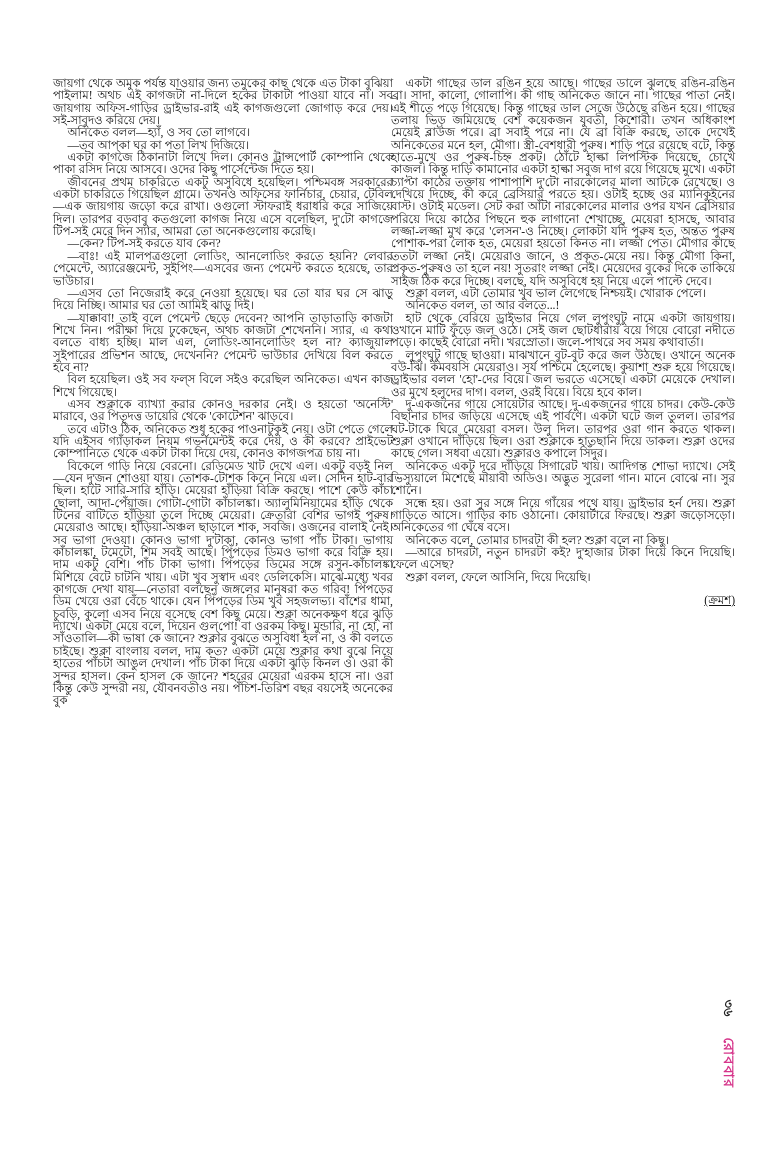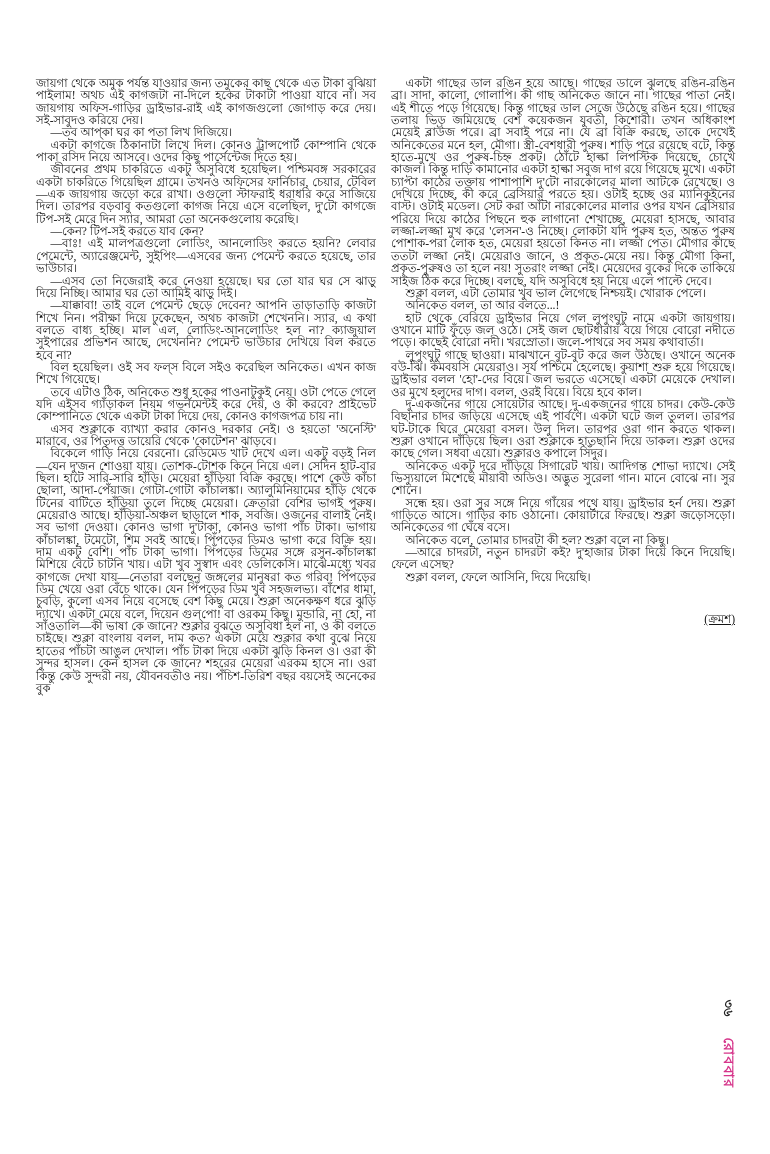--- a/index.html
+++ b/index.html
@@ -17,25 +17,25 @@
     text-align:justify;
   }
   .column p {
     margin:0;
     font-size:11.6px;
     line-height:12.35px;
     text-align:justify;
     text-indent:1.25em;
     word-spacing:0.02em;
   }
-  .col-left  { left:36px;  width:340px; }
+  .col-left  { left:53px;  width:340px; }
   .col-right { left:391px; width:344px; }
   p.no-indent { text-indent:0; }
   p.align-right { text-align:right; text-indent:0; }
-  .footer-block { margin-top:28px;text-decoration:underline; }
+  .footer-block { margin-top:9px;text-decoration:underline; }
   .footer-block p { line-height:15px; }
   
   .edge-pagenum {
     position:absolute; left:700px; top:995px; width:56px; height:26px;
     display:flex; align-items:center; justify-content:center;
     transform:rotate(90deg);
     font-size:13px; font-weight:bold; color:#222;
   }
   .edge-masthead {
     position:absolute; left:697px; top:1032px; width:62px; height:62px;
@@ -47,30 +47,31 @@
   }
 </style>
 </head>
 <body>
 
 <div class="page">
 
   <div class="column col-left">
 
   <p class="no-indent">জায়গা থেকে অমুক পর্যন্ত যাওয়ার জন্য তমুকের কাছ থেকে এত টাকা বুঝিয়া পাইলাম! অথচ এই কাগজটা না-দিলে হকের টাকাটা পাওয়া যাবে না। সব জায়গায় অফিস-গাড়ির ড্রাইভার-রাই এই কাগজগুলো জোগাড় করে দেয়। সই-সাবুদও করিয়ে দেয়।</p>
+      <p>অনিকেত বলল—হ্যাঁ, ও সব তো লাগবে।</p>
       <p>—তব আপ্‌কা ঘর কা পতা লিখ দিজিয়ে।</p>
       <p>একটা কাগজে ঠিকানাটা লিখে দিল। কোনও ট্রান্সপোর্ট কোম্পানি থেকে পাকা রসিদ নিয়ে আসবে। ওদের কিছু পার্সেন্টেজ দিতে হয়।</p>
       <p>জীবনের প্রথম চাকরিতে একটু অসুবিধে হয়েছিল। পশ্চিমবঙ্গ সরকারের একটা চাকরিতে গিয়েছিল গ্রামে। তখনও অফিসের ফার্নিচার, চেয়ার, টেবিল—এক জায়গায় জড়ো করে রাখা। ওগুলো স্টাফরাই ধরাধরি করে সাজিয়ে দিল। তারপর বড়বাবু কতগুলো কাগজ নিয়ে এসে বলেছিল, দু'টো কাগজে টিপ-সই মেরে দিন স্যার, আমরা তো অনেকগুলোয় করেছি।</p>
       <p>—কেন? টিপ-সই করতে যাব কেন?</p>
       <p>—বাঃ! এই মালপত্রগুলো লোডিং, আনলোডিং করতে হয়নি? লেবার পেমেন্টে, অ্যারেঞ্জমেন্ট, সুইপিং—এসবের জন্য পেমেন্ট করতে হয়েছে, তার ভাউচার।</p>
       <p>—এসব তো নিজেরাই করে নেওয়া হয়েছে। ঘর তো যার ঘর সে ঝাড়ু দিয়ে নিচ্ছি। আমার ঘর তো আমিই ঝাড়ু দিই।</p>
       <p>—যাক্কাবা! তাই বলে পেমেন্ট ছেড়ে দেবেন? আপনি তাড়াতাড়ি কাজটা শিখে নিন। পরীক্ষা দিয়ে ঢুকেছেন, অথচ কাজটা শেখেননি। স্যার, এ কথা বলতে বাধ্য হচ্ছি। মাল এল, লোডিং-আনলোডিং হল না? ক্যাজুয়াল সুইপারের প্রভিশন আছে, দেখেননি? পেমেন্ট ভাউচার দেখিয়ে বিল করতে হবে না?</p>
       <p>বিল হয়েছিল। ওই সব ফল্‌স বিলে সইও করেছিল অনিকেত। এখন কাজ শিখে গিয়েছে।</p>
+      <p>এসব শুক্লাকে ব্যাখ্যা করার কোনও দরকার নেই। ও হয়তো 'অনেস্টি' মারাবে, ওর পিতৃদত্ত ডায়েরি থেকে 'কোটেশন' ঝাড়বে।</p>
       <p>তবে এটাও ঠিক, অনিকেত শুধু হকের পাওনাটুকুই নেয়। ওটা পেতে গেলে যদি এইসব গ্যাঁড়াকল নিয়ম গভর্নমেন্টই করে দেয়, ও কী করবে? প্রাইভেট কোম্পানিতে থেকে একটা টাকা দিয়ে দেয়, কোনও কাগজপত্র চায় না।</p>
-      <p>এসব শুক্লাকে ব্যাখ্যা করার কোনও দরকার নেই। ও হয়তো 'অনেস্টি' মারাবে, ওর পিতৃদত্ত ডায়েরি থেকে 'কোটেশন' ঝাড়বে।</p>
       <p>বিকেলে গাড়ি নিয়ে বেরনো। রেডিমেড খাট দেখে এল। একটু বড়ই নিল—যেন দু'জন শোওয়া যায়। তোশক-টোশক কিনে নিয়ে এল। সেদিন হাট-বার ছিল। হাটে সারি-সারি হাঁড়ি। মেয়েরা হাঁড়িয়া বিক্রি করছে। পাশে কেউ কাঁচা ছোলা, আদা-পেঁয়াজ। গোটা-গোটা কাঁচালঙ্কা। অ্যালুমিনিয়ামের হাঁড়ি থেকে টিনের বাটিতে হাঁড়িয়া তুলে দিচ্ছে মেয়েরা। ক্রেতারা বেশির ভাগই পুরুষ। মেয়েরাও আছে। হাঁড়িয়া-অঞ্চল ছাড়ালে শাক, সবজি। ওজনের বালাই নেই। সব ভাগা দেওয়া। কোনও ভাগা দু'টাকা, কোনও ভাগা পাঁচ টাকা। ভাগায় কাঁচালঙ্কা, টমেটো, শিম সবই আছে। পিঁপড়ের ডিমও ভাগা করে বিক্রি হয়। দাম একটু বেশি। পাঁচ টাকা ভাগা। পিঁপড়ের ডিমের সঙ্গে রসুন-কাঁচালঙ্কা মিশিয়ে বেটে চাটনি খায়। এটা খুব সুস্বাদ এবং ডেলিকেসি। মাঝে-মধ্যে খবর কাগজে দেখা যায়—নেতারা বলছেন জঙ্গলের মানুষরা কত গরিব! পিঁপড়ের ডিম খেয়ে ওরা বেঁচে থাকে। যেন পিঁপড়ের ডিম খুব সহজলভ্য। বাঁশের ধামা, চুবড়ি, কুলো এসব নিয়ে বসেছে বেশ কিছু মেয়ে। শুক্লা অনেকক্ষণ ধরে ঝুড়ি দ্যাখে। একটা মেয়ে বলে, দিয়েন গুল্‌পো! বা ওরকম কিছু। মুন্ডারি, না হো, না সাঁওতালি—কী ভাষা কে জানে? শুক্লার বুঝতে অসুবিধা হল না, ও কী বলতে চাইছে। শুক্লা বাংলায় বলল, দাম কত? একটা মেয়ে শুক্লার কথা বুঝে নিয়ে হাতের পাঁচটা আঙুল দেখাল। পাঁচ টাকা দিয়ে একটা ঝুড়ি কিনল ও। ওরা কী সুন্দর হাসল। কেন হাসল কে জানে? শহরের মেয়েরা এরকম হাসে না। ওরা কিন্তু কেউ সুন্দরী নয়, যৌবনবতীও নয়। পঁচিশ-তিরিশ বছর বয়সেই অনেকের বুক</p>
     </div>
 
   <div class="column col-right">
     <div>
 
         <p>একটা গাছের ডাল রঙিন হয়ে আছে। গাছের ডালে ঝুলছে রঙিন-রঙিন ব্রা। সাদা, কালো, গোলাপি। কী গাছ অনিকেত জানে না। গাছের পাতা নেই। এই শীতে পড়ে গিয়েছে। কিন্তু গাছের ডাল সেজে উঠেছে রঙিন হয়ে। গাছের তলায় ভিড় জমিয়েছে বেশ কয়েকজন যুবতী, কিশোরী। তখন অধিকাংশ মেয়েই ব্লাউজ পরে। ব্রা সবাই পরে না। যে ব্রা বিক্রি করছে, তাকে দেখেই অনিকেতের মনে হল, মৌগা। স্ত্রী-বেশধারী পুরুষ। শাড়ি পরে রয়েছে বটে, কিন্তু হাতে-মুখে ওর পুরুষ-চিহ্ন প্রকট। ঠোঁটে হাল্কা লিপস্টিক দিয়েছে, চোখে কাজল। কিন্তু দাড়ি কামানোর একটা হাল্কা সবুজ দাগ রয়ে গিয়েছে মুখে। একটা চ্যাপ্টা কাঠের তক্তায় পাশাপাশি দু'টো নারকোলের মালা আটকে রেখেছে। ও দেখিয়ে দিচ্ছে, কী করে ব্রেসিয়ার পরতে হয়। ওটাই হচ্ছে ওর ম্যানিকুইনের বাস্ট। ওটাই মডেল। সেট করা আঁটা নারকোলের মালার ওপর যখন ব্রেসিয়ার পরিয়ে দিয়ে কাঠের পিছনে হুক লাগানো শেখাচ্ছে, মেয়েরা হাসছে, আবার লজ্জা-লজ্জা মুখ করে 'লেসন'-ও নিচ্ছে। লোকটা যদি পুরুষ হত, অন্তত পুরুষ পোশাক-পরা লোক হত, মেয়েরা হয়তো কিনত না। লজ্জা পেত। মৌগার কাছে ততটা লজ্জা নেই। মেয়েরাও জানে, ও প্রকৃত-মেয়ে নয়। কিন্তু মৌগা কিনা, প্রকৃত-পুরুষও তা হলে নয়! সুতরাং লজ্জা নেই। মেয়েদের বুকের দিকে তাকিয়ে সাইজ ঠিক করে দিচ্ছে। বলছে, যদি অসুবিধে হয় নিয়ে এলে পাল্টে দেবে।</p>
         <p>শুক্লা বলল, এটা তোমার খুব ভাল লেগেছে নিশ্চয়ই। খোরাক পেলে।</p>
         <p>অনিকেত বলল, তা আর বলতে...!</p>
         <p>হাট থেকে বেরিয়ে ড্রাইভার নিয়ে গেল লুপুংঘুটু নামে একটা জায়গায়। ওখানে মাটি ফুঁড়ে জল ওঠে। সেই জল ছোটধারায় বয়ে গিয়ে বোরো নদীতে পড়ে। কাছেই বোরো নদী। খরস্রোতা। জলে-পাথরে সব সময় কথাবার্তা।</p>

